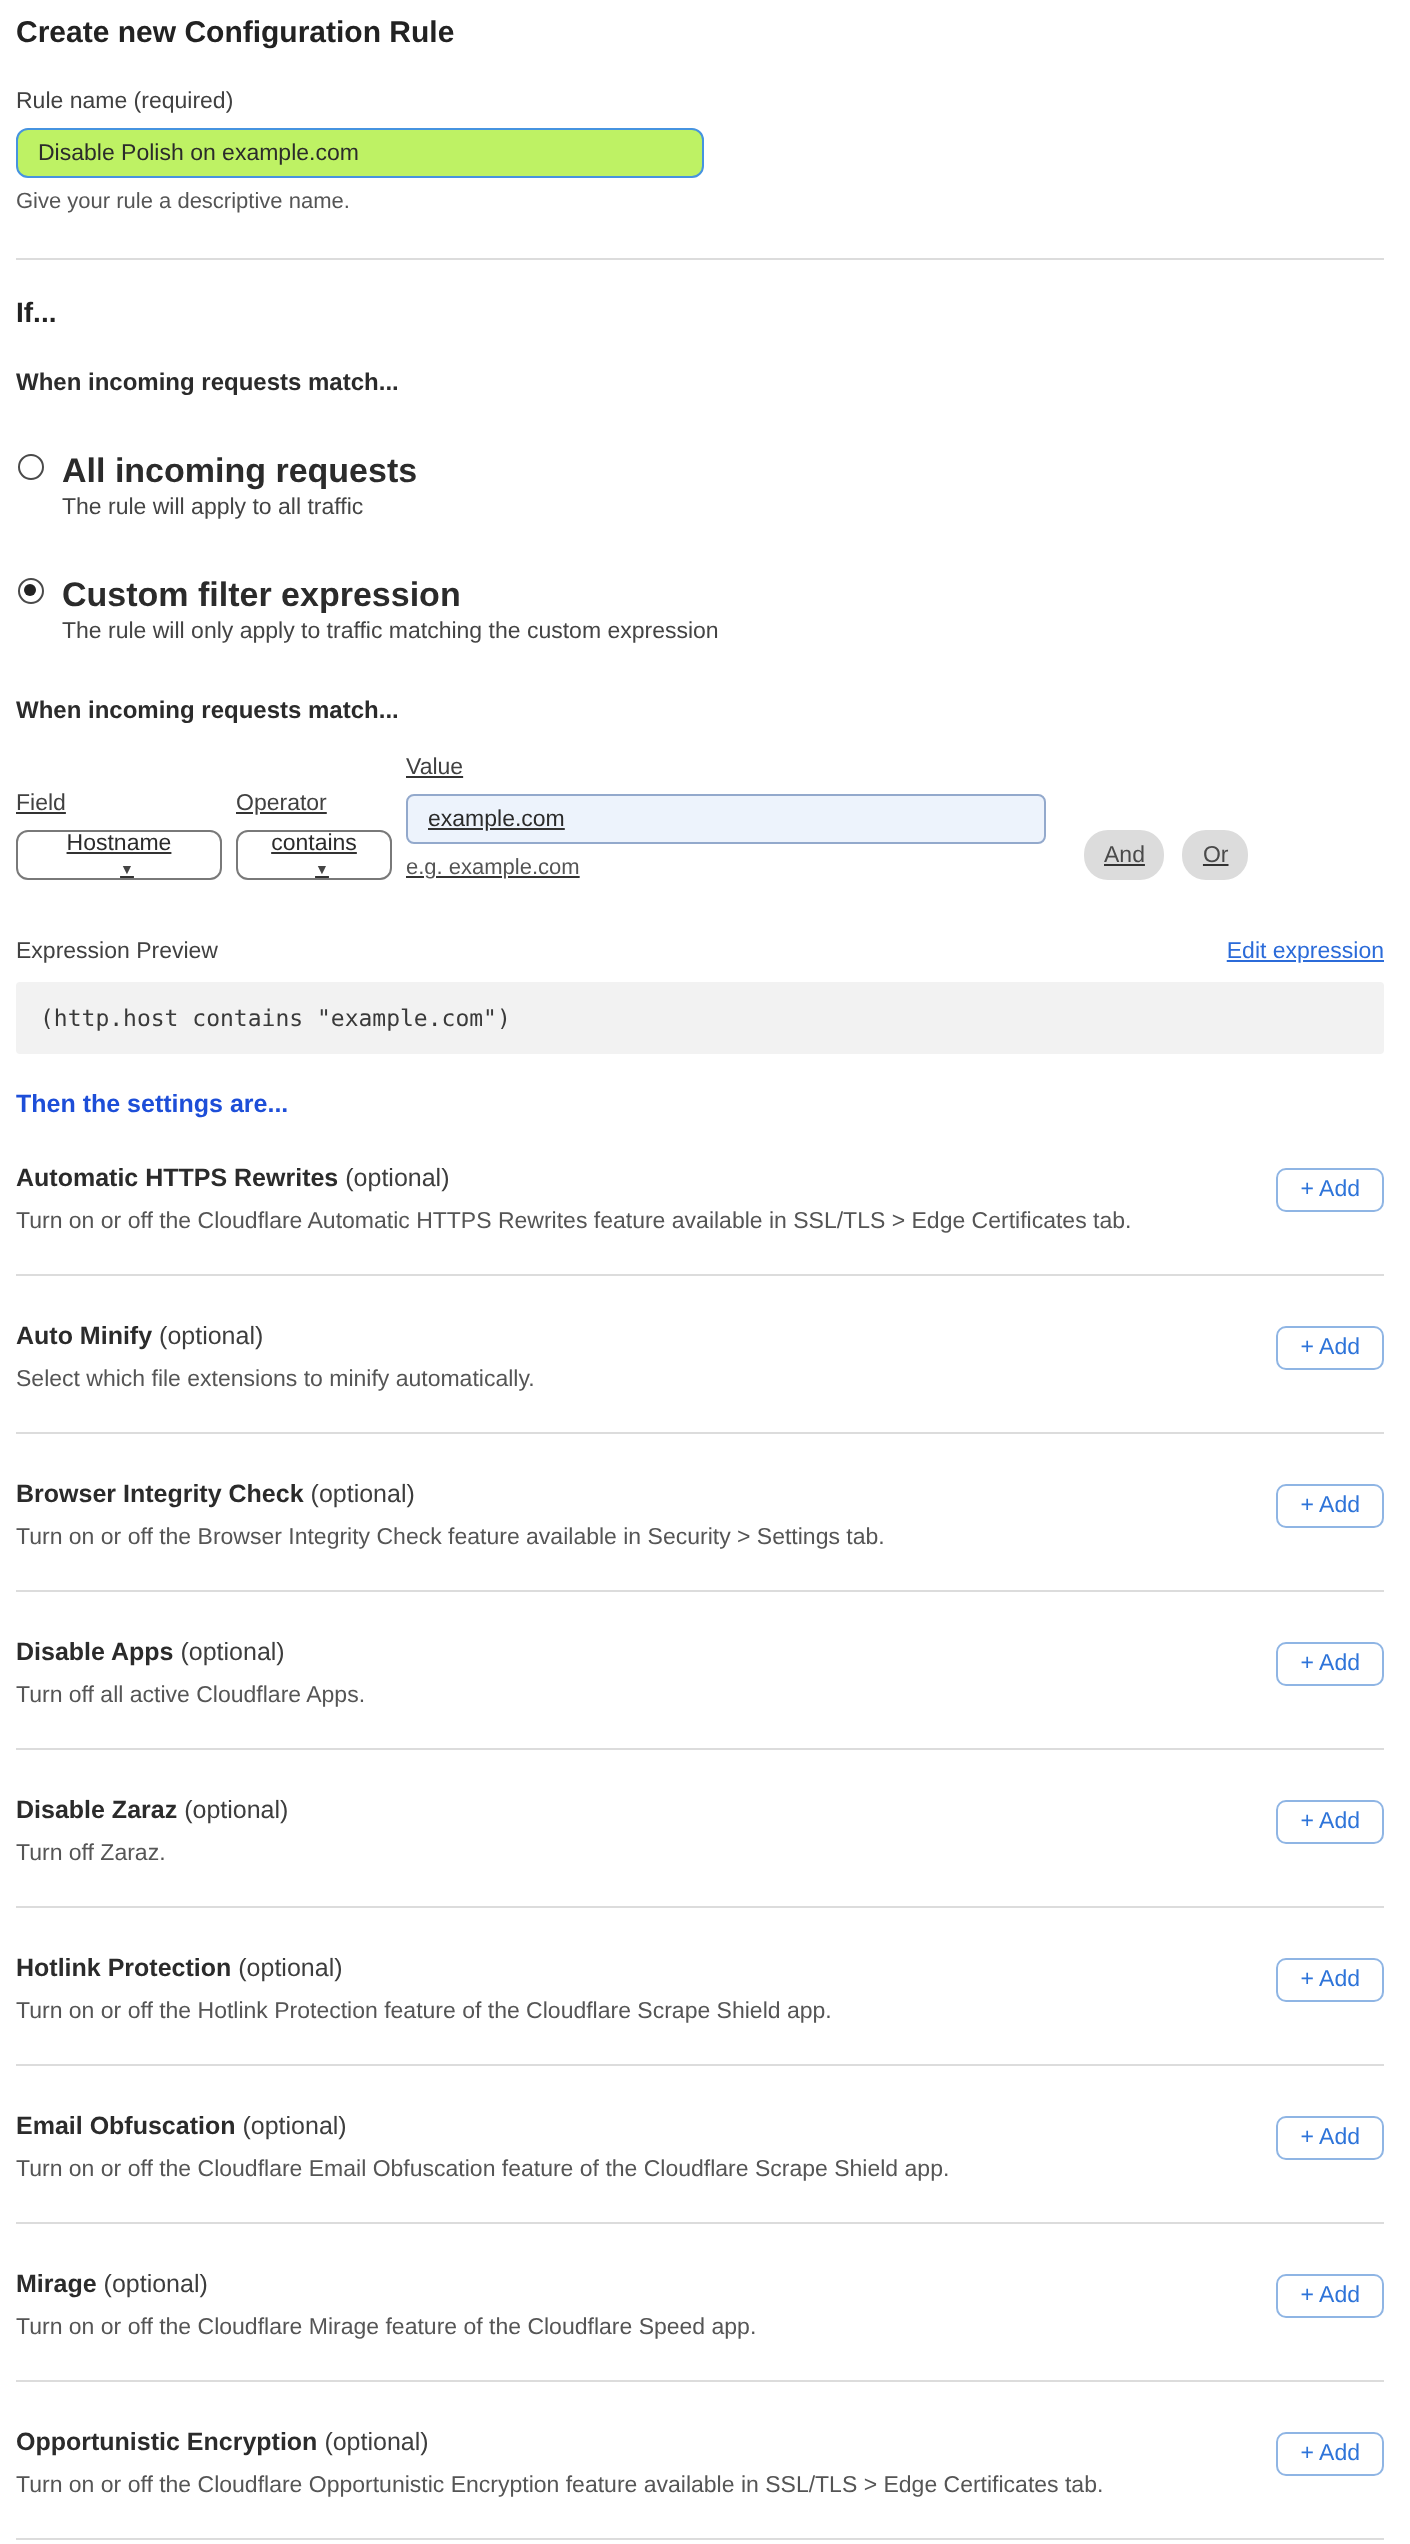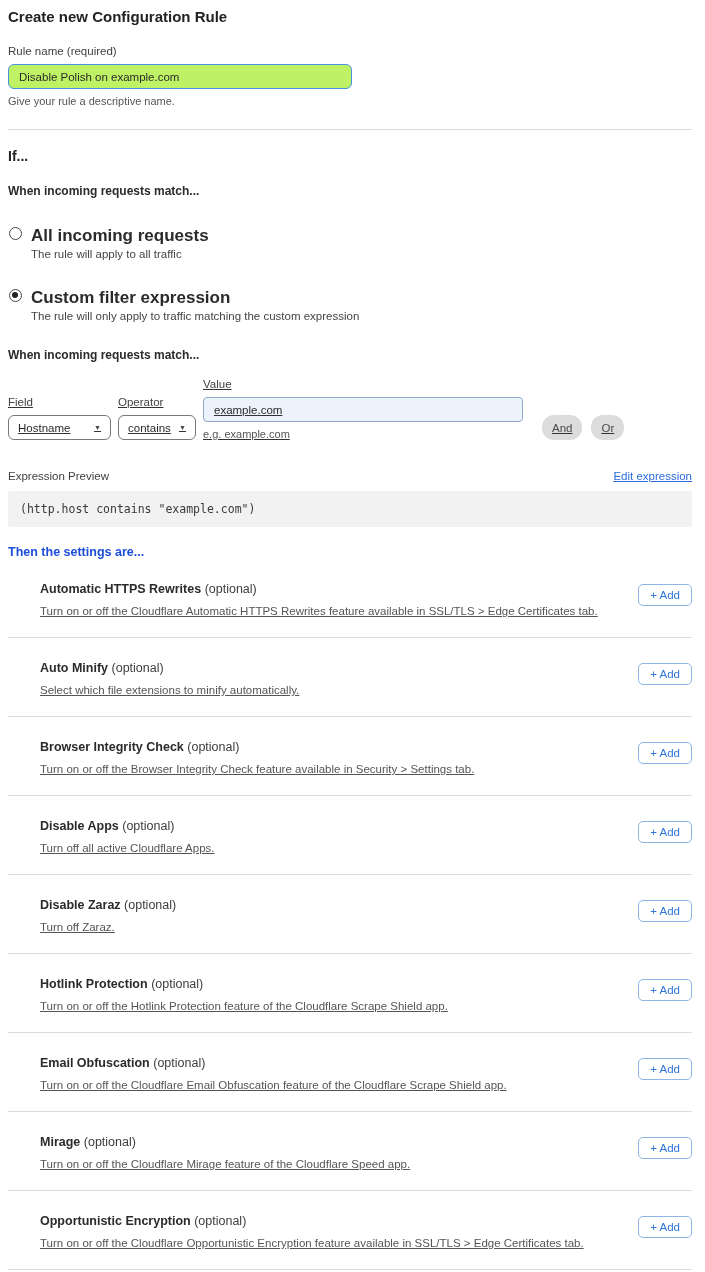--- a/index.html
+++ b/index.html
@@ -40,21 +40,21 @@
     width: 6px; height: 6px; border-radius: 50%; background: #222;
   }
   .radio-texts .radio-label { font-size: 17px; font-weight: bold; color: #2b2b2b; }
   .radio-texts .radio-desc { font-size: 11.5px; color: #444; margin-top: 2px; }
 
   .filter-row { display: flex; align-items: flex-end; margin-top: 16px; text-decoration: underline; }
   .filter-col { margin-right: 7px; }
   .select-box {
     height: 25px; border: 1px solid #797979; border-radius: 6px; background: #fff;
     display: flex; align-items: center; justify-content: space-between;
-    padding: 0 9px; font-size: 11.5px; color: #2b2b2b; cursor: pointer;
+    padding: 0 9px; font-size: 11.5px; color: #2b2b2b; cursor: pointer; flex-direction: column;
   }
   .select-box .caret { font-size: 7px; color: #444; margin-left: 8px; }
   .w-field { width: 103px; }
   .w-operator { width: 78px; }
   .value-input {
     width: 320px; height: 25px;
     border: 1px solid #93a9cc; border-radius: 4px;
     background: #edf3fc; padding: 0 10px;
     font-size: 11.5px; color: #2b2b2b;
     font-family: "Liberation Sans", sans-serif; outline: none; display: block;
@@ -72,25 +72,25 @@
   .expr-edit-link { font-size: 11.5px; color: #2b6bd9; text-decoration: underline; cursor: pointer; }
   .expr-box {
     margin-top: 9px; background: #f2f2f2; border-radius: 2px;
     padding: 11px 12px; font-family: "DejaVu Sans Mono", "Liberation Mono", monospace;
     font-size: 11.5px; color: #3a3a3a;
   }
 
   .then-heading { font-size: 12.5px; font-weight: bold; color: #1d4ed8; margin-top: 18px; }
 
   .setting-item { padding: 23px 0 20px 0; }
-  .setting-top { display: flex; justify-content: space-between; align-items: flex-start; margin-left: 32px; }
+  .setting-top { display: flex; justify-content: space-between; align-items: flex-start; }
   .setting-title-line { font-size: 12.5px; color: #2b2b2b; }
   .setting-title-line .t { font-weight: bold; }
   .setting-title-line .opt { font-weight: normal; color: #3d3d3d; }
-  .setting-desc { font-size: 11.5px; color: #555; margin-top: 9px; max-width: 560px; text-decoration: underline; }
+  .setting-desc { font-size: 11.5px; color: #555; margin-top: 9px; max-width: 560px; }
   .add-btn {
     flex: none; margin-top: 2px;
     background: #fff; border: 1px solid #8fb5e4; border-radius: 5px;
     color: #2e74d9; font-size: 11.5px; padding: 4px 11px; cursor: pointer;
     font-family: "Liberation Sans", sans-serif;
   }
 </style>
 </head>
 <body>
 

